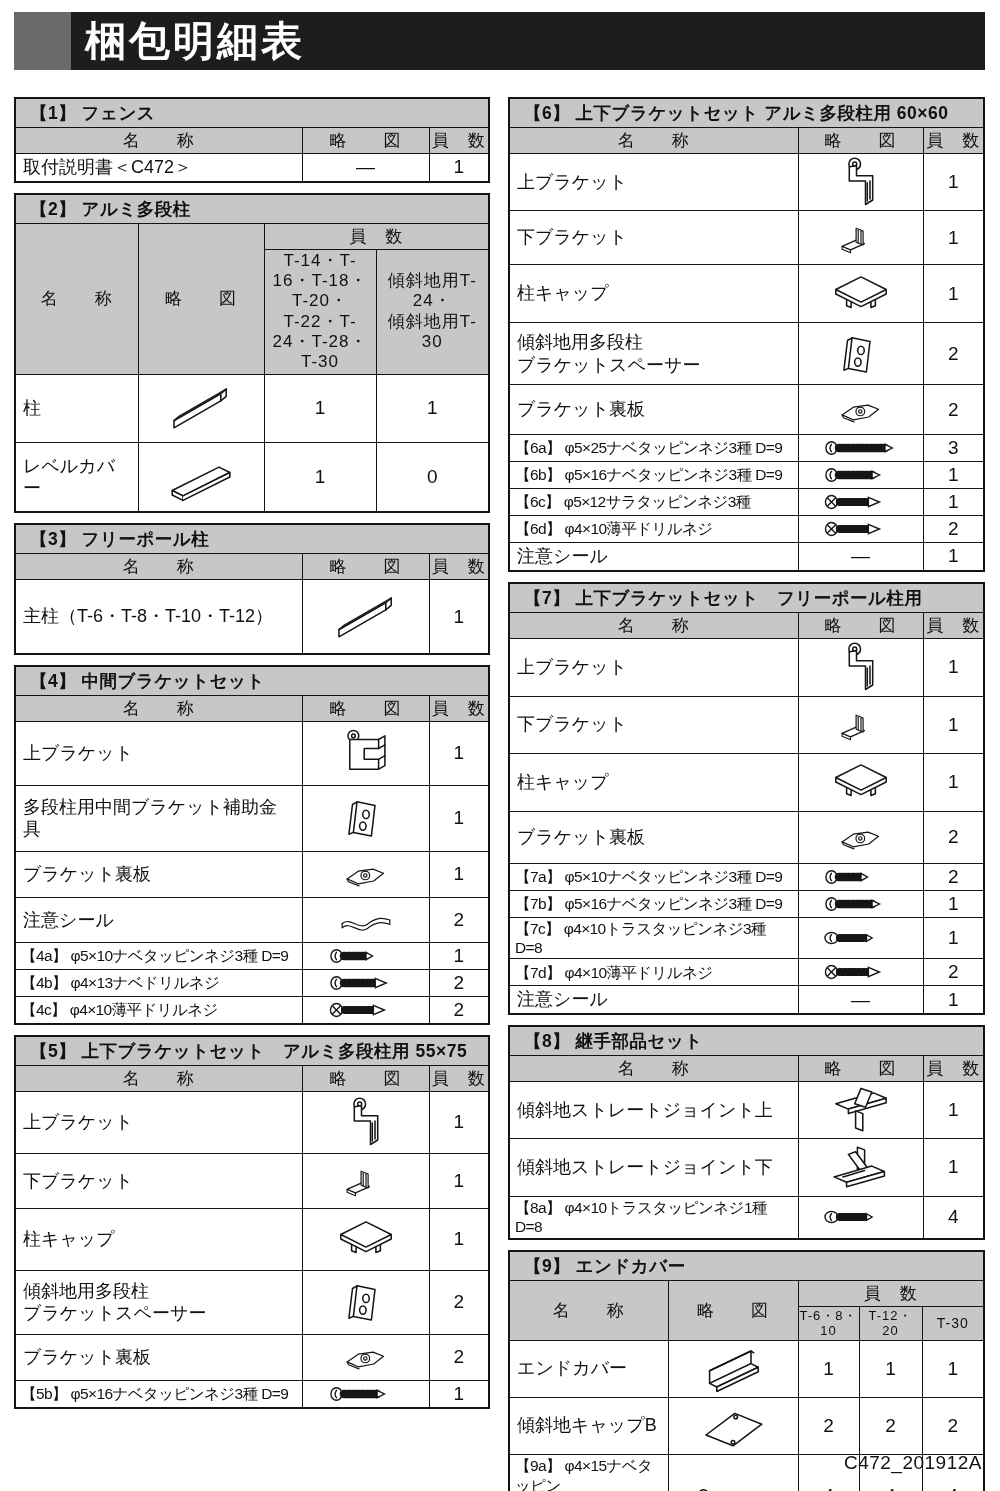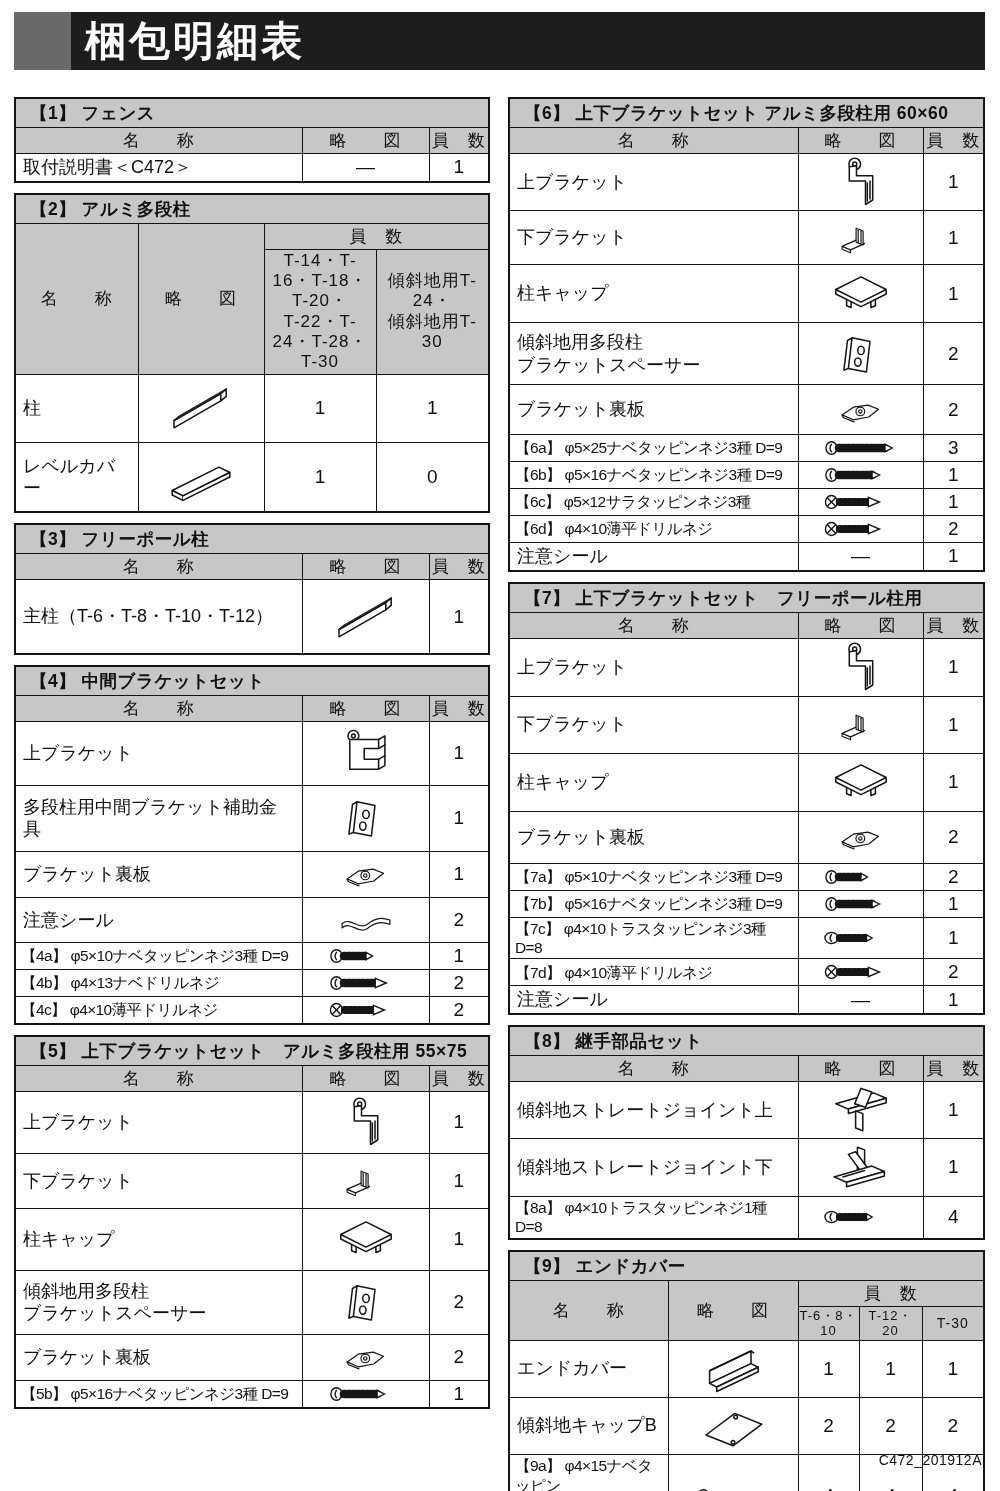--- a/index.html
+++ b/index.html
@@ -27,21 +27,21 @@
   td.qt{text-align:center;font-size:19px;}
   td.skc{text-align:center;}
   td.dashc{text-align:center;font-size:19px;}
   tr.srow td.nm{font-size:15.5px;letter-spacing:-0.6px;padding:1px 5px;}
   tr.srow{height:24px;margin-top:8px;}
   td.nm2{font-size:15.5px;letter-spacing:-0.6px;padding:1px 5px;white-space:pre-line;line-height:1.3;}
   svg.sk{width:88px;height:54px;display:block;margin:0 auto;}
   svg.skm{width:80px;height:42px;display:block;margin:0 auto;}
   svg.skw{width:96px;height:24px;display:block;margin:0 auto;}
   
-  .footer{position:absolute;top:1452px;right:18px;font-size:14px;letter-spacing:0.5px;text-align:right;}
+  .footer{position:absolute;top:1452px;right:18px;font-size:19px;letter-spacing:0.5px;text-align:right;}
 </style>
 </head>
 <body>
 
 <div class="page">
 
   <svg width="0" height="0" style="position:absolute" aria-hidden="true">
     <defs>
       <g id="sym-panel" stroke="#151515" stroke-width="1.7" fill="#fff" stroke-linejoin="round" stroke-linecap="round">
         <polygon points="14,42 56,12 70,21 28,51"></polygon>

